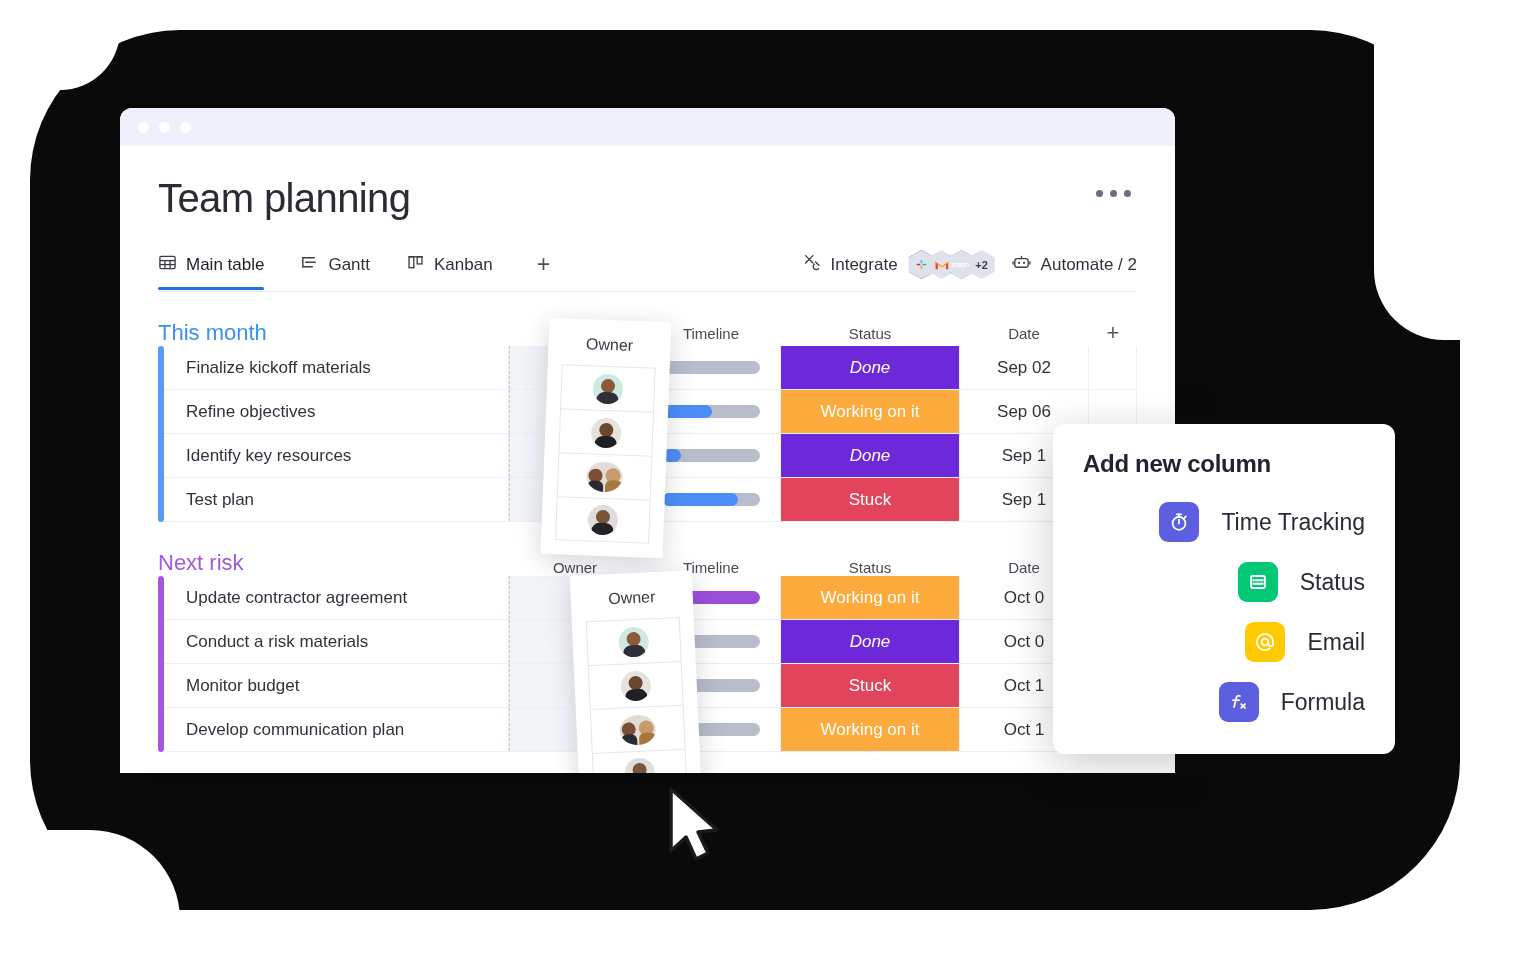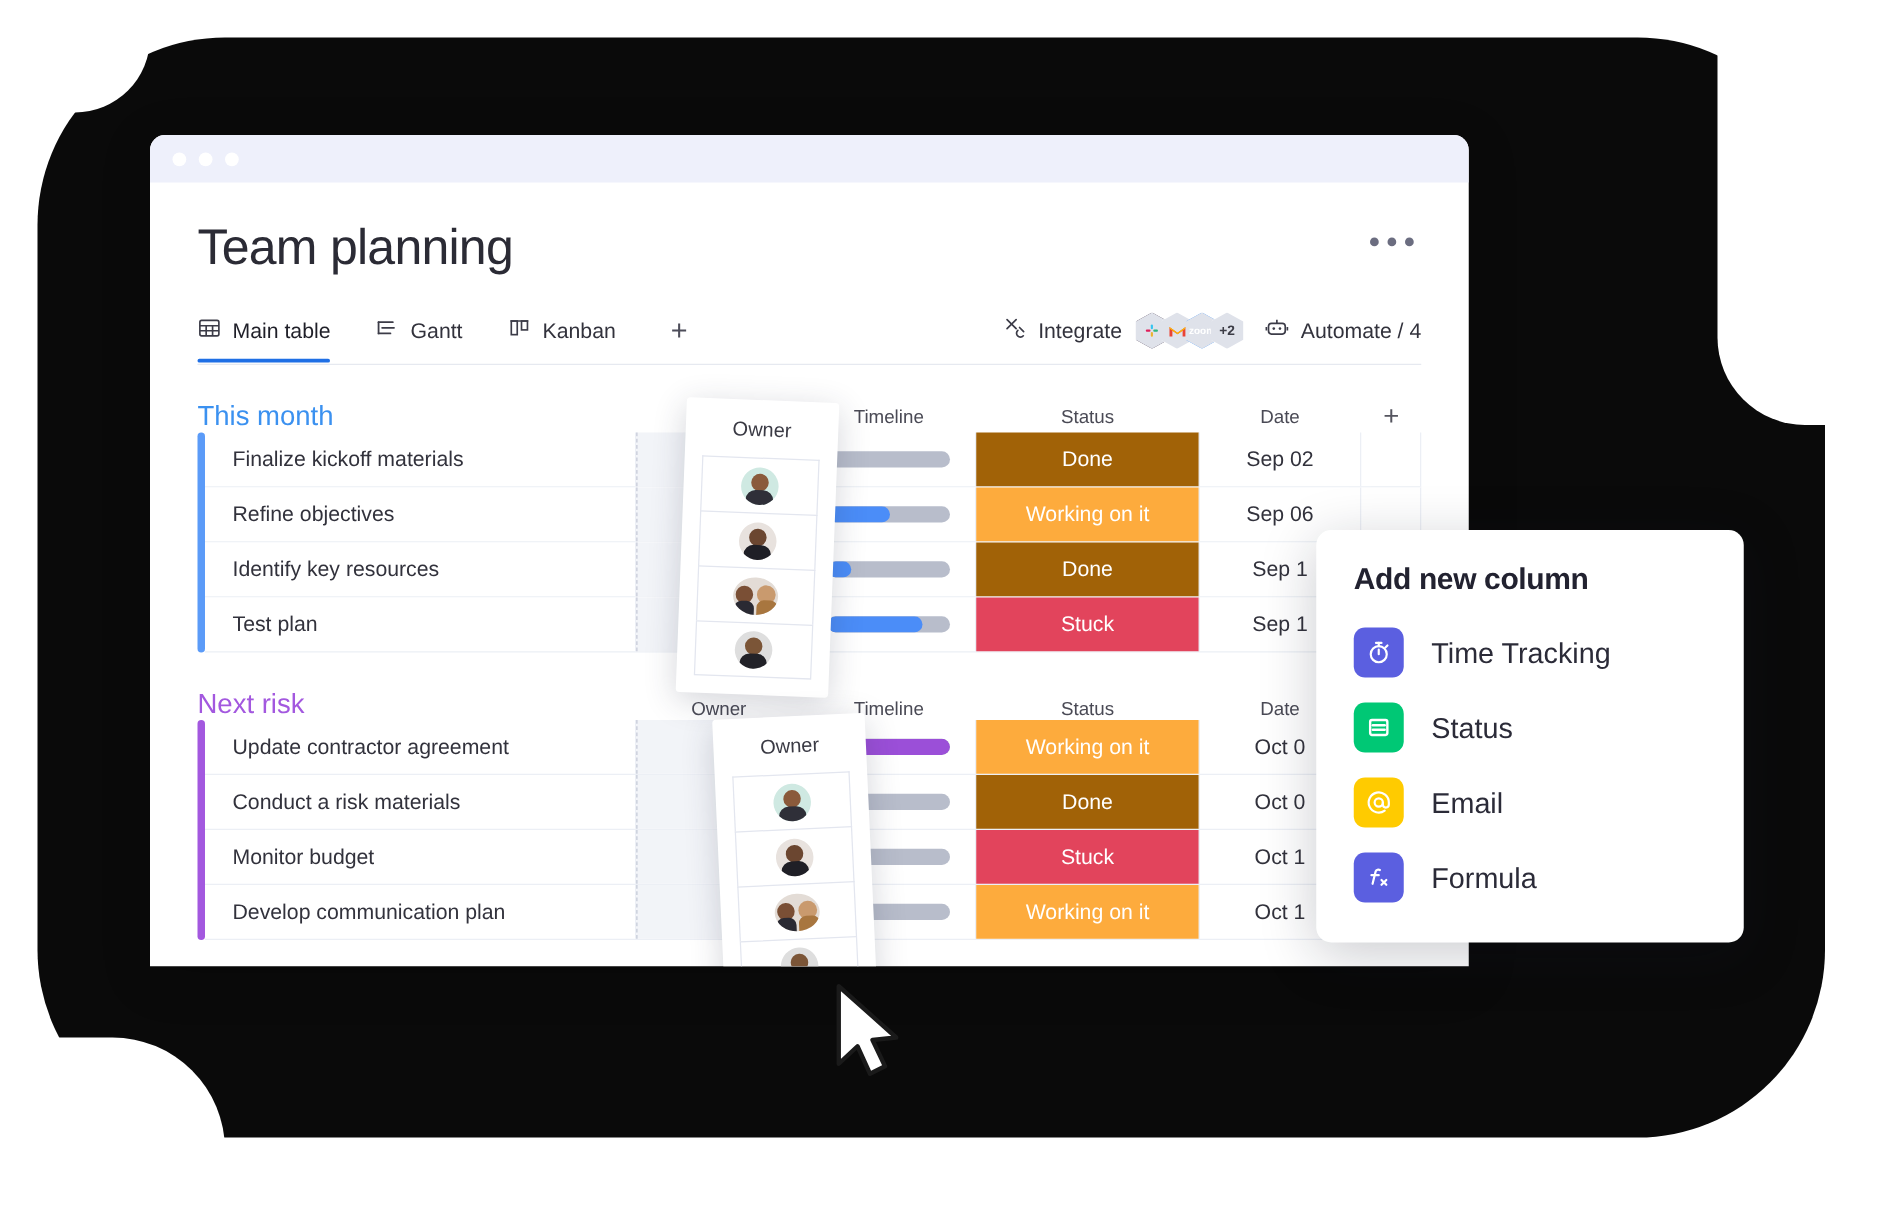--- a/index.html
+++ b/index.html
@@ -131,21 +131,21 @@
   }
   .cell-timeline { width: 140px; display:flex; align-items:center; justify-content:center; border-right:1px solid #eceff5;}
   .bar { width: 98px; height: 13px; border-radius: 7px; background: #b8bdcb; overflow:hidden; position:relative;}
   .bar-fill { position:absolute; left:0; top:0; bottom:0; border-radius: 7px; }
   .fill-blue { background: #4b8df8; }
   .fill-purple { background: #9b4fd8; }
   .cell-status {
     width: 178px; display:flex; align-items:center; justify-content:center;
     color:#fff; font-size: 17px;
   }
-  .st-done { background:#a16207; }
+  .st-done { background:#6d28d9;font-style:italic; }
   .st-working { background:#fdab3d; }
   .st-stuck { background:#e2445c; }
   .cell-date {
     width: 130px; display:flex; align-items:center; justify-content:center;
     font-size: 17px; color:#32323c; border-right:1px solid #eceff5; border-left:1px solid #eceff5;
   }
   .cell-extra { width: 48px; border-right:1px solid #eceff5; }
 
   
   .drag-card {
@@ -171,21 +171,21 @@
   .cursor { position:absolute; left: 665px; top: 785px; z-index: 60; }
 
   
   #panel {
     position: absolute; left: 1053px; top: 424px;
     width: 342px; background:#fff; border-radius: 12px;
     box-shadow: 0 10px 44px rgba(20,22,40,0.22);
     padding: 26px 30px 28px 30px; z-index: 50;
   }
   .panel-title { font-size: 24px; font-weight: 700; color: #222230; letter-spacing:-0.3px;}
-  .panel-list { margin-top: 20px; display:flex; flex-direction:column; gap: 12px; }
+  .panel-list { margin-top: 20px; display:flex; flex-direction:column; gap: 12px; align-items: flex-end; }
   .panel-item { display:flex; align-items:center; gap: 22px; cursor:pointer; padding: 4px 0;}
   .pi-icon {
     width: 40px; height: 40px; border-radius: 9px; flex:none;
     display:flex; align-items:center; justify-content:center;
   }
   .pi-label { font-size: 23px; color: #2b2b38; }
 </style>
 </head>
 <body>
 
@@ -293,21 +293,21 @@
             <span>
               <svg width="21" height="21" viewBox="0 0 22 22" fill="none" stroke="#3c3c48" stroke-width="1.4">
                 <rect x="4" y="7" width="14" height="9" rx="2.5"></rect>
                 <circle cx="8.4" cy="11.4" r="1.1" fill="#3c3c48" stroke="none"></circle>
                 <circle cx="13.6" cy="11.4" r="1.1" fill="#3c3c48" stroke="none"></circle>
                 <line x1="11" y1="4" x2="11" y2="7"></line>
                 <line x1="2.2" y1="10" x2="2.2" y2="13"></line>
                   <line x1="19.8" y1="10" x2="19.8" y2="13"></line>
               </svg>
             </span>
-            <span>Automate / 4</span>
+            <span>Automate / 2</span>
           </div>
         </div>
       </div>
 
       <div id="groups">
           <div class="group">
             <div class="group-headrow">
               <div class="group-title" style="color:#3b91f0">This month</div>
               <div class="colheads">
                 <div class="ch ch-owner">Owner</div>

